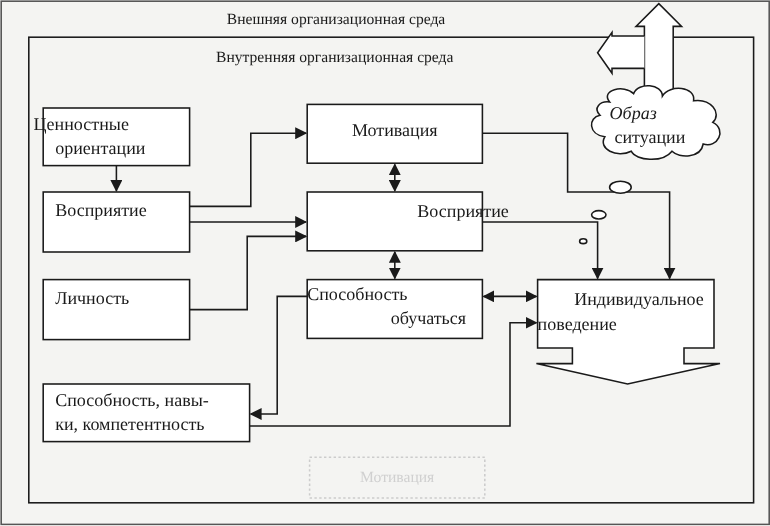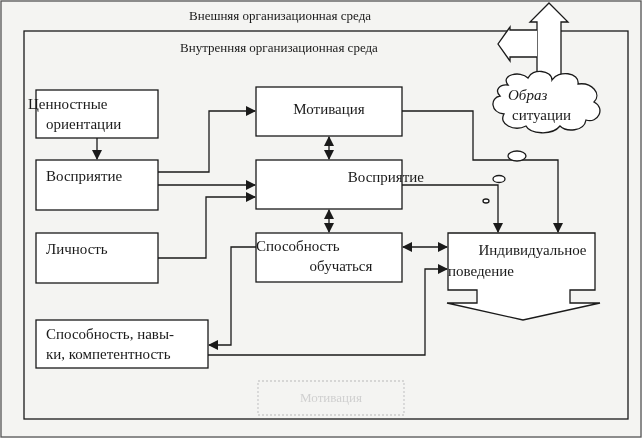--- a/index.html
+++ b/index.html
@@ -69,21 +69,21 @@
 <div class="lbl" style="left:28px;top:94px;">Ценностные</div>
 <div class="lbl" style="left:46px;top:114px;text-align:center;">ориентации</div>
 <div class="lbl" style="left:46px;top:166px;">Восприятие</div>
 <div class="lbl" style="left:46px;top:239px;">Личность</div>
 <div class="lbl" style="left:46px;top:324px;">Способность, навы-</div>
 <div class="lbl" style="left:46px;top:344px;">ки, компетентность</div>
 
 <div class="lbl" style="left:256px;width:146px;text-align:center;top:99px;">Мотивация</div>
 <div class="lbl" style="left:256px;width:168px;text-align:right;top:167px;">Восприятие</div>
 <div class="lbl" style="left:256px;width:130px;text-align:left;top:236px;">Способность</div>
-<div class="lbl" style="left:256px;width:170px;text-align:center;top:256px;">обучаться</div>
+<div class="lbl" style="left:256px;width:170px;text-align:center;top:256px;padding-left:16px;">обучаться</div>
 
 <div class="lbl" style="left:448px;width:169px;text-align:center;top:240px;">Индивидуальное</div>
 <div class="lbl" style="left:448px;width:147px;top:261px;">поведение</div>
 
 <div class="lbl" style="left:508px;top:85px;font-style:italic;">Образ</div>
 <div class="lbl" style="left:512px;top:105px;font-family:Liberation Serif, serif;">ситуации</div>
 
 <div class="lbl" style="left:258px;width:146px;text-align:center;top:388px;color:#d0d0d0;font-size:13px;">Мотивация</div>
 
 </body></html>

